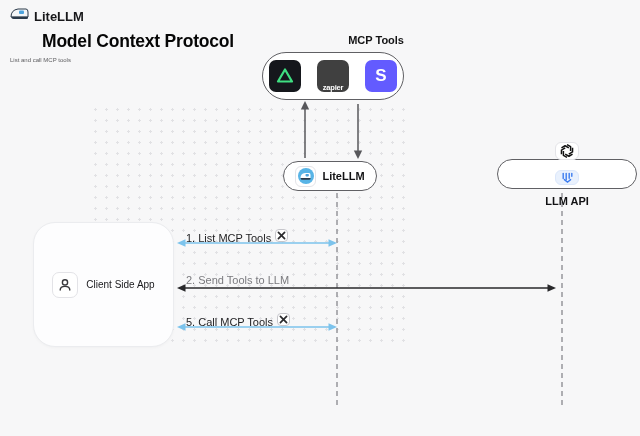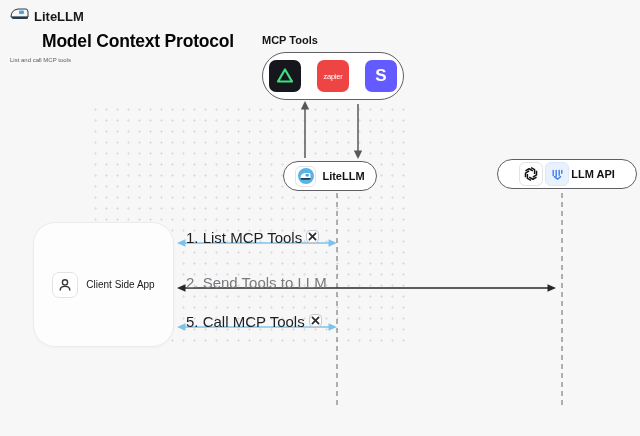--- a/index.html
+++ b/index.html
@@ -18,45 +18,45 @@
   .brand { position:absolute; left:10px; top:7px; display:flex; align-items:center; gap:5px; z-index:3; }
   .brand-name { font-size:13px; font-weight:700; color:#18181b; }
   .page-title { position:absolute; left:10px; top:31px; font-size:17.5px; font-weight:800; letter-spacing:-0.2px; color:#060606; z-index:3;margin-left:32px; }
   .page-subtitle { position:absolute; left:10px; top:57px; font-size:6px; color:#5c5c5f; z-index:3; }
   
   .pill {
     position:absolute; background:#fff; border:1.4px solid #606064;
     display:flex; align-items:center; justify-content:center; z-index:2;
     box-sizing:border-box;
   }
-  .mcp-label { position:absolute; left:262px; top:34px; width:142px; text-align:left; font-size:11px; font-weight:600; color:#141415; z-index:2; }
+  .mcp-label { position:absolute; left:262px; top:34px; width:142px; text-align:right; font-size:11px; font-weight:600; color:#141415; z-index:2; }
   .mcp-pill { left:262px; top:52px; width:142px; height:48px; border-radius:24px; gap:16px; }
   .app-icon { width:32px; height:32px; border-radius:7px; display:flex; align-items:center; justify-content:center; }
   .app-icon.dark   { background:#15171c; }
-  .app-icon.zapier { background:#ef4444; color:#fff; font-size:7.5px; font-weight:400; letter-spacing:-0.2px; }
+  .app-icon.zapier { background:#404040; color:#fff; font-size:7.5px; font-weight:700; letter-spacing:-0.2px;align-items:flex-end; }
   .app-icon.stripe { background:#635bff; color:#fff; font-size:17px; font-weight:800; }
   .litellm-pill { left:283px; top:161px; width:94px; height:30px; border-radius:16px; gap:6px; }
   .litellm-pill .txt { font-size:11px; font-weight:700; color:#121214; }
-  .llmapi-pill { left:497px; top:159px; width:140px; height:30px; border-radius:17px; gap:2px; }
+  .llmapi-pill { left:497px; top:159px; width:140px; height:30px; border-radius:17px; gap:10px;flex-direction:column; }
   .llmapi-pill .txt { font-size:11px; font-weight:600; color:#121214; }
   .mini-tile { width:24px; height:24px; border-radius:6px; background:#fff; border:1px solid #e4e4e8; display:flex; align-items:center; justify-content:center; box-sizing:border-box; }
   .mini-tile.blue { background:#e9f1fd; border-color:#dbe7fb; }
   .logo-tile { width:21px; height:21px; border-radius:6px; background:#fff; border:1px solid #e4e4e8; display:flex; align-items:center; justify-content:center; box-sizing:border-box; }
   .logo-circle { width:16px; height:16px; border-radius:50%; background:#58b4e6; display:flex; align-items:center; justify-content:center; }
   
   .client-box {
     position:absolute; left:33px; top:222px; width:141px; height:125px;
     background:#fdfdfe; border:1px solid #ebecef; border-radius:22px;
     display:flex; align-items:center; justify-content:center; gap:8px;
     box-shadow:0 1px 3px rgba(0,0,0,0.03); z-index:2; box-sizing:border-box;
   }
   .person-tile { width:26px; height:26px; border-radius:7px; background:#fff; border:1px solid #e3e3e7; display:flex; align-items:center; justify-content:center; box-sizing:border-box; }
   .client-box .txt { font-size:10px; font-weight:500; color:#19191c; }
   
-  .flow-label { position:absolute; z-index:3; display:flex; align-items:flex-end; gap:4px; font-size:15px; font-weight:500; color:#1e1e20; }
+  .flow-label { position:absolute; z-index:3; display:flex; align-items:flex-end; gap:4px; font-size:11px; font-weight:500; color:#1e1e20; }
   .flow-label.muted { color:#7a7a7e; }
   .wires { position:absolute; left:0; top:0; z-index:1; pointer-events:none; }
 </style>
 </head>
 <body>
 
 <div class="canvas">
 
   <div class="dots"></div>
 

